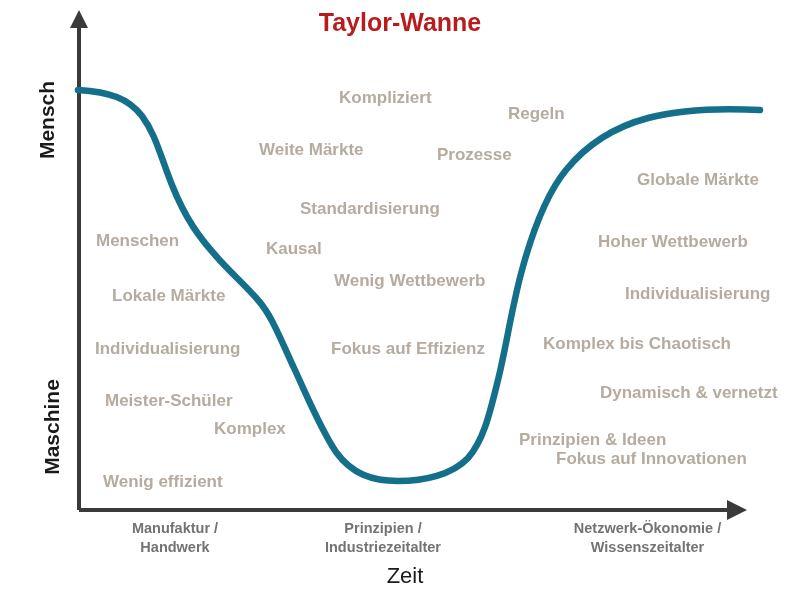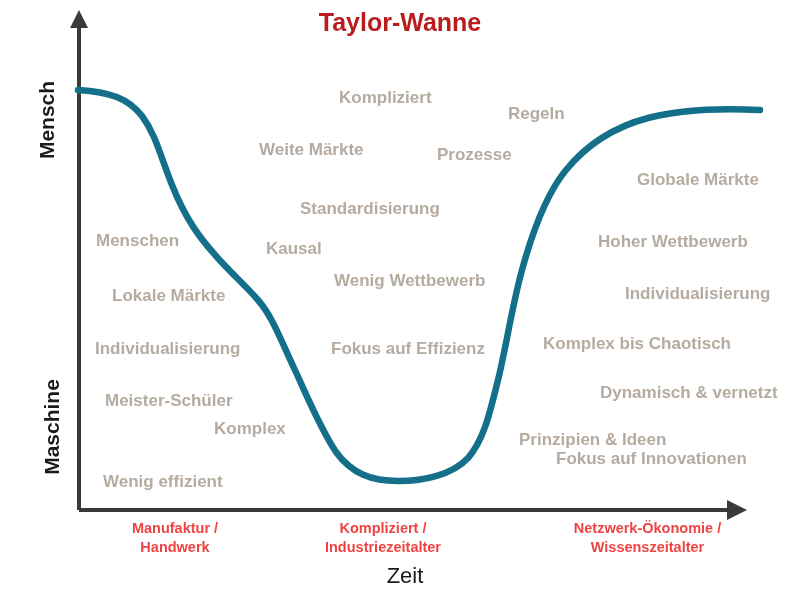--- a/index.html
+++ b/index.html
@@ -75,21 +75,21 @@
     color: #1a1a1a;
     white-space: nowrap;
   }
 
   
   .x-tick-label {
     position: absolute;
     text-align: center;
     font-size: 14.5px;
     font-weight: bold;
-    color: #ef4444;
+    color: #737373;
     line-height: 1.33;
     white-space: nowrap;
   }
   #x-tick-0 { left: 60px;  top: 519px; width: 230px; }
   #x-tick-1 { left: 268px; top: 519px; width: 230px; }
   #x-tick-2 { left: 520px; top: 519px; width: 255px; }
 
   
   .kw {
     position: absolute;
@@ -136,21 +136,21 @@
   </svg>
 
   <div class="y-axis-cap" id="y-cap-mensch">Mensch</div>
   <div class="y-axis-cap" id="y-cap-maschine">Maschine</div>
 
   <div class="x-tick-label" id="x-tick-0">
     <div>Manufaktur /</div>
     <div>Handwerk</div>
   </div>
   <div class="x-tick-label" id="x-tick-1">
-    <div>Kompliziert  /</div>
+    <div>Prinzipien  /</div>
     <div>Industriezeitalter</div>
   </div>
   <div class="x-tick-label" id="x-tick-2">
     <div>Netzwerk-Ökonomie /</div>
     <div>Wissenszeitalter</div>
   </div>
 
   <div id="x-axis-title">Zeit</div>
 
   <div class="kw" style="left:96px; top:232px;">Menschen</div>

